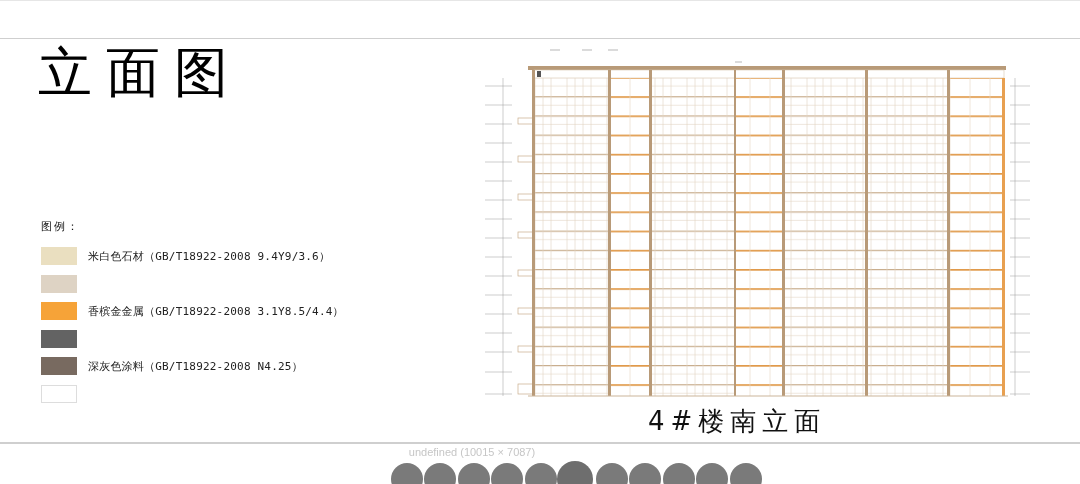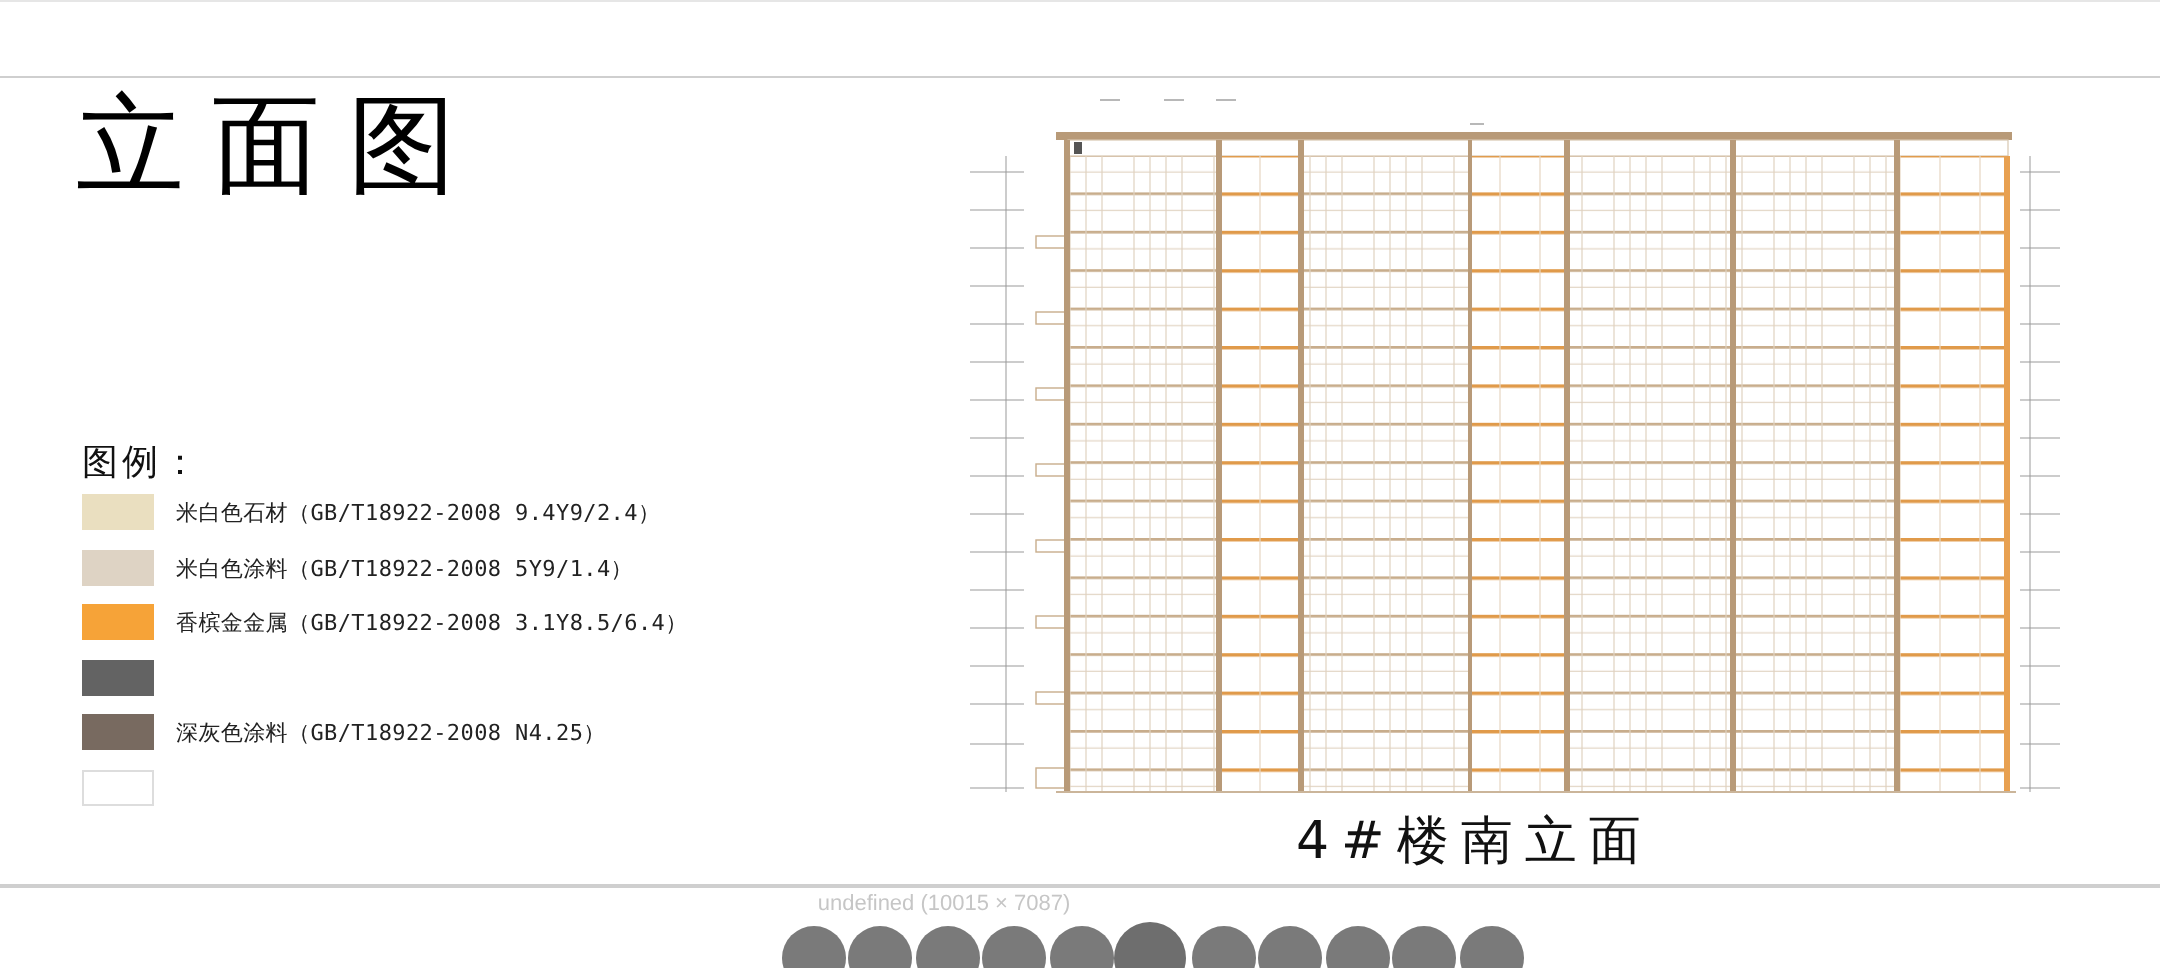--- a/index.html
+++ b/index.html
@@ -1,20 +1,20 @@
 <!DOCTYPE html>
 <html><head>
 <meta charset="utf-8">
 <style>
   html,body{margin:0;padding:0;background:#fff;}
   body{width:1080px;height:484px;position:relative;overflow:hidden;font-family:"DejaVu Sans",sans-serif;}
   .topbar{position:absolute;left:0;top:0;width:1080px;height:39px;background:#fff;border-top:1px solid #e6e6e6;border-bottom:1px solid #cfcfcf;box-sizing:border-box;}
   .slide{position:absolute;left:0;top:39px;width:1080px;height:403px;background:#fff;}
   .title{position:absolute;left:38px;top:2px;font-size:54px;letter-spacing:14px;color:#000;font-family:"DejaVu Sans",sans-serif;line-height:64px;}
-  .legend-head{position:absolute;left:41px;top:180px;font-size:18px;color:#111;letter-spacing:2px;}
+  .legend-head{position:absolute;left:41px;top:180px;font-size:11px;color:#111;letter-spacing:2px;}
   .legend{position:absolute;left:41px;top:208px;}
   .legend-row{position:absolute;left:0;height:18px;display:flex;align-items:center;white-space:nowrap;}
   .swatch{width:36px;height:18px;box-sizing:border-box;}
   .legend-text{margin-left:11px;font-size:11px;color:#222;font-family:"DejaVu Sans Mono",monospace;letter-spacing:0.2px;}
   .drawing{position:absolute;left:470px;top:4px;width:570px;height:360px;}
   .caption{position:absolute;left:648px;top:364px;font-size:26px;letter-spacing:6px;color:#111;line-height:36px;}
   .divider{position:absolute;left:0;top:442px;width:1080px;height:2px;background:#cfcfcf;}
   .size-label{position:absolute;left:0;width:944px;top:446px;text-align:center;font-size:11px;color:#c6c6c6;font-family:"Liberation Sans",sans-serif;}
   .thumbs{position:absolute;top:461px;left:391px;height:23px;overflow:hidden;width:380px;}
   .thumb{position:absolute;width:32px;height:32px;border-radius:50%;background:#7a7a7a;top:2px;}
@@ -25,29 +25,28 @@
 
 <div class="topbar"></div>
 
 <div class="slide">
   <div class="title">立面图</div>
 
   <div class="legend-head">图例：</div>
   <div class="legend">
     <div class="legend-row" style="top:0px">
       <div class="swatch" style="background:#eadfc0"></div>
-      <span class="legend-text">米白色石材（GB/T18922-2008  9.4Y9/2.4）</span>
+      <span class="legend-text">米白色石材（GB/T18922-2008  9.4Y9/3.6）</span>
     </div>
     <div class="legend-row" style="top:28px">
       <div class="swatch" style="background:#ded3c4"></div>
-      <span class="legend-text">米白色涂料（GB/T18922-2008   5Y9/1.4）</span>
     </div>
     <div class="legend-row" style="top:55px">
       <div class="swatch" style="background:#f6a338"></div>
-      <span class="legend-text">香槟金金属（GB/T18922-2008 3.1Y8.5/6.4）</span>
+      <span class="legend-text">香槟金金属（GB/T18922-2008 3.1Y8.5/4.4）</span>
     </div>
     <div class="legend-row" style="top:83px">
       <div class="swatch" style="background:#636363"></div>
     </div>
     <div class="legend-row" style="top:110px">
       <div class="swatch" style="background:#786a60"></div>
       <span class="legend-text">深灰色涂料（GB/T18922-2008   N4.25）</span>
     </div>
     <div class="legend-row" style="top:138px">
       <div class="swatch" style="background:#fff;border:1px solid #ddd"></div>

